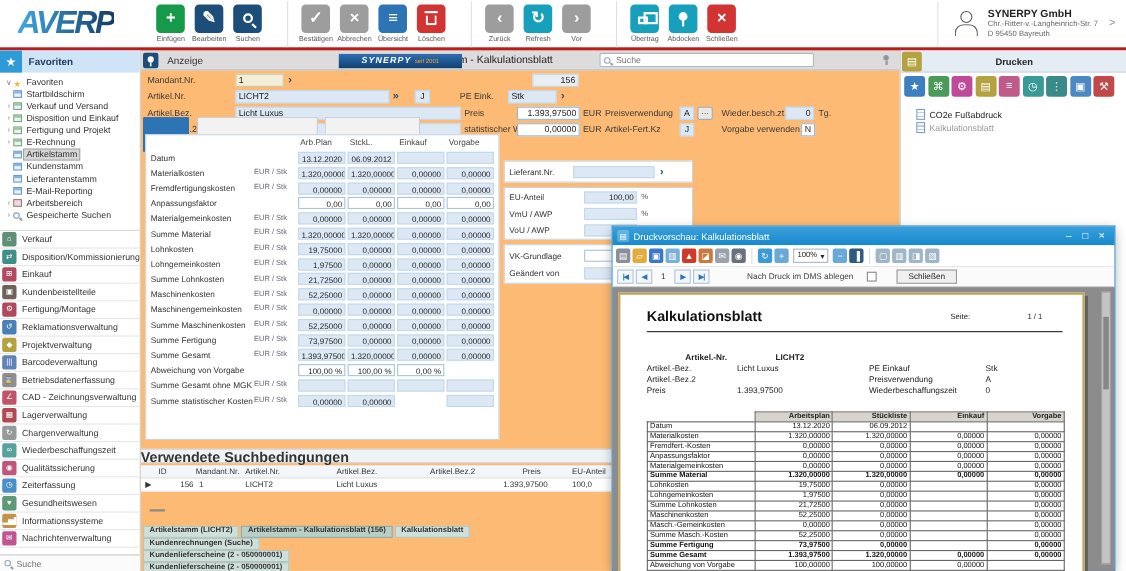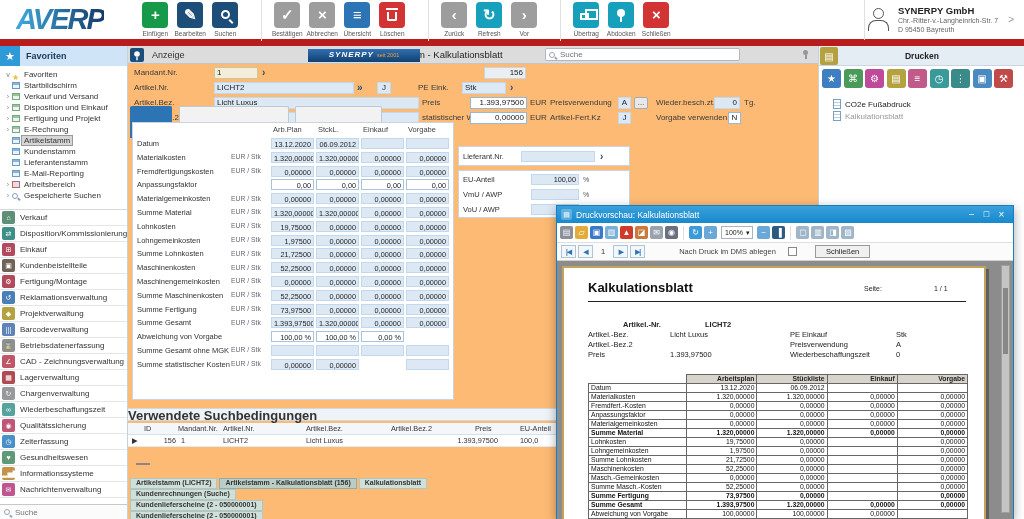--- a/index.html
+++ b/index.html
@@ -2,40 +2,40 @@
 <html><head>
 <meta charset="utf-8">
 <style>
   html,body{margin:0;padding:0;background:#e8e8e8;}
   *{box-sizing:border-box;}
   #screen{position:relative;width:1024px;height:519px;background:#f2f2f2;overflow:hidden;
           font-family:"Liberation Sans",sans-serif;color:#222;}
 
   
   #topbar{position:absolute;left:0;top:0;width:1024px;height:46px;background:#fff;
-          border-bottom:7px solid #b91c1c;display:flex;align-items:center;}
+          border-bottom:3px solid #b91c1c;display:flex;align-items:center;}
   .logo{margin-left:16px;font-size:29px;font-weight:800;letter-spacing:-2px;
         background:linear-gradient(90deg,#3fa9e0,#153a66);-webkit-background-clip:text;
         background-clip:text;color:transparent;font-style:italic;}
   .tgroup{display:flex;margin-left:10px;padding:0 8px;border-left:1px solid #e0e0e0;height:42px;align-items:flex-start;padding-top:3px;}
   .tgroup.first{border-left:none;margin-left:26px;}
   .tbtn{width:33px;display:flex;flex-direction:column;align-items:center;margin:0 1px;cursor:pointer;}
   .chip{width:26px;height:26px;border-radius:4px;display:flex;align-items:center;justify-content:center;
         color:#fff;font-size:15px;font-weight:bold;line-height:1;}
   .tbl{font-size:6.5px;color:#555;margin-top:2px;white-space:nowrap;}
   .ic-mag{position:relative;width:9px;height:9px;border:2px solid #fff;border-radius:50%;display:inline-block;}
   .ic-mag::after{content:"";position:absolute;width:2px;height:5px;background:#fff;left:7px;top:7px;transform:rotate(-45deg);}
   .ic-trash{position:relative;width:10px;height:9px;border:2px solid #fff;border-top:none;border-radius:0 0 2px 2px;margin-top:4px;display:inline-block;}
   .ic-trash::before{content:"";position:absolute;left:-3px;top:-4px;width:12px;height:2px;background:#fff;}
   .ic-win{position:relative;width:9px;height:7px;border:2px solid #fff;display:inline-block;margin-top:4px;margin-left:-4px;}
   .ic-win::before{content:"";position:absolute;left:3px;top:-6px;width:9px;height:7px;border:2px solid #fff;}
   .ic-pin{position:relative;width:8px;height:8px;background:#fff;border-radius:50%;display:inline-block;margin-top:-4px;}
   .ic-pin::after{content:"";position:absolute;left:3px;top:8px;width:2px;height:5px;background:#fff;}
   #userblock{margin-left:auto;display:flex;align-items:center;gap:7px;border-left:1px solid #e0e0e0;
-             height:40px;}
+             padding-left:12px;height:40px;}
   .avatar{position:relative;width:26px;height:26px;flex:none;}
   .avatar::before{content:"";position:absolute;left:8px;top:1px;width:9px;height:9px;border:1.5px solid #555;border-radius:50%;}
   .avatar::after{content:"";position:absolute;left:3px;top:13px;width:19px;height:10px;border:1.5px solid #555;border-bottom:none;border-radius:8px 8px 0 0;}
   .uname{font-size:9.5px;font-weight:bold;color:#222;}
   .uaddr{font-size:7px;color:#666;line-height:1.3;}
   .uchev{color:#999;font-size:10px;margin:0 10px;}
 
   
   #sidebar{position:absolute;left:0;top:46px;width:128px;height:473px;background:#fff;
            border-right:1px solid #c8d0d8;display:flex;flex-direction:column;}
@@ -706,20 +706,26 @@
       <span class="sl" style="left:4px;top:3px" data-name="eu-label">EU-Anteil</span>
       <span class="sf" style="left:72px;top:3px;width:48px" data-name="eu-field">100,00</span>
       <span class="pct" style="left:124px;top:3px" data-name="eu-pct">%</span>
       <span class="sl" style="left:4px;top:18px" data-name="vmu-label">VmU / AWP</span>
       <span class="sf" style="left:72px;top:18px;width:48px" data-name="vmu-field"></span>
       <span class="pct" style="left:124px;top:18px" data-name="vmu-pct">%</span>
       <span class="sl" style="left:4px;top:33px" data-name="vou-label">VoU / AWP</span>
       <span class="sf" style="left:72px;top:33px;width:48px" data-name="vou-field"></span>
       <span class="pct" style="left:124px;top:33px" data-name="vou-pct">%</span>
     </div>
+    <div class="sbox" style="left:330px;top:176px;width:172px;height:36px" data-name="vk-box">
+      <span class="sl" style="left:4px;top:4px" data-name="vk-label">VK-Grundlage</span>
+      <span class="sf white" style="left:72px;top:4px;width:56px" data-name="vk-field"></span>
+      <span class="sl" style="left:4px;top:20px" data-name="geaendert-label">Geändert von</span>
+      <span class="sf" style="left:72px;top:20px;width:80px" data-name="geaendert-field"></span>
+    </div>
 
     <div class="capstrip" data-name="search-conditions-strip">
       <span data-name="search-conditions-caption">Verwendete Suchbedingungen</span>
     </div>
     <div class="reshead" data-name="results-header">
       <span style="left:16px" data-name="col-id">ID</span>
       <span style="left:50px" data-name="col-mandant">Mandant.Nr.</span>
       <span style="left:95px" data-name="col-artikelnr">Artikel.Nr.</span>
       <span style="left:178px" data-name="col-artikelbez">Artikel.Bez.</span>
       <span style="left:263px" data-name="col-artikelbez2">Artikel.Bez.2</span>

